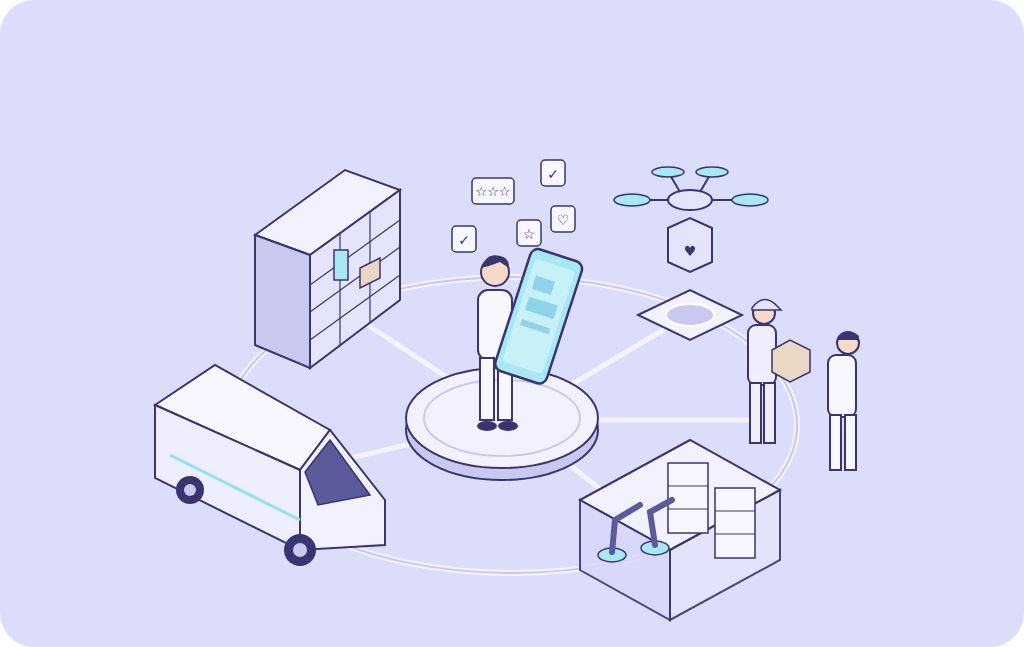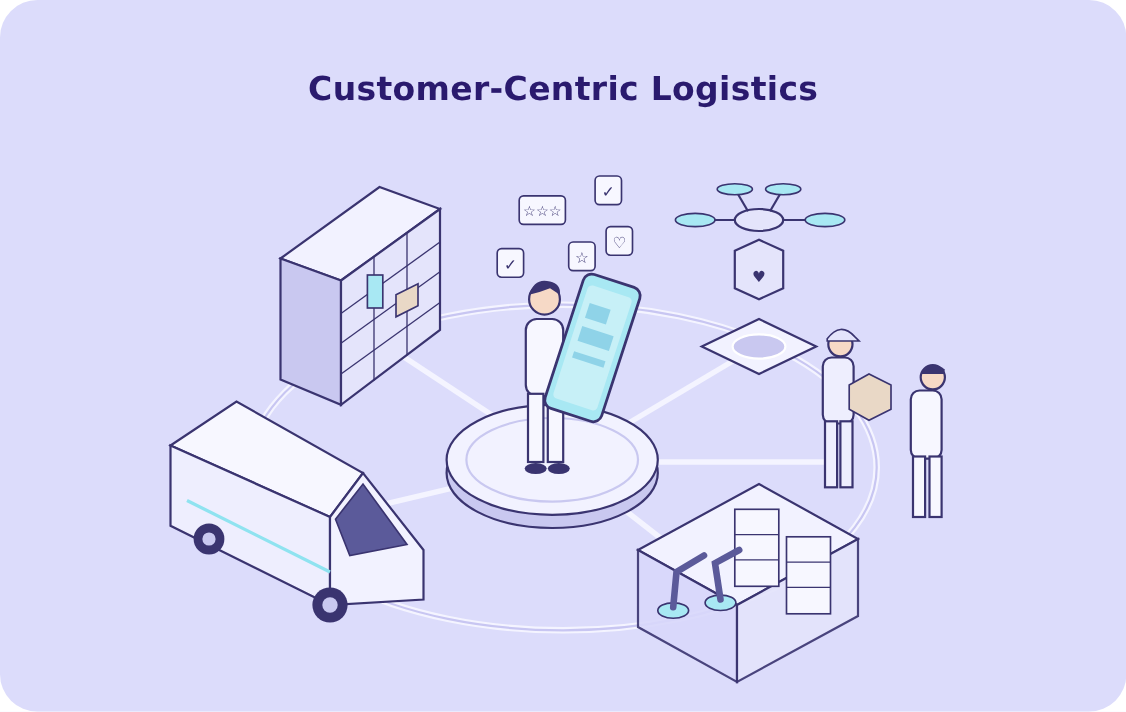--- a/index.html
+++ b/index.html
@@ -12,21 +12,20 @@
     position: absolute; left: 0; right: 0; top: 64px; text-align: center;
     font-family: "DejaVu Sans", sans-serif; font-weight: bold; font-size: 30px;
     color: #2a1a6e; letter-spacing: 0.3px;
   }
   svg.scene { position: absolute; left: 0; top: 0; }
 </style>
 </head>
 <body>
 
 <div class="card">
-  <div class="title">Customer-Centric Logistics</div>
 
   <svg class="scene" width="1024" height="647" viewBox="0 0 1024 647">
 
     <ellipse cx="512" cy="425" rx="285" ry="148" fill="none" stroke="#f4f4ff" stroke-width="6"></ellipse>
     <ellipse cx="512" cy="425" rx="285" ry="148" fill="none" stroke="#c8c6f2" stroke-width="2"></ellipse>
 
     <g stroke="#f4f4ff" stroke-width="5">
       <line x1="512" y1="420" x2="330" y2="300"></line>
       <line x1="512" y1="420" x2="680" y2="320"></line>
       <line x1="512" y1="420" x2="300" y2="470"></line>

